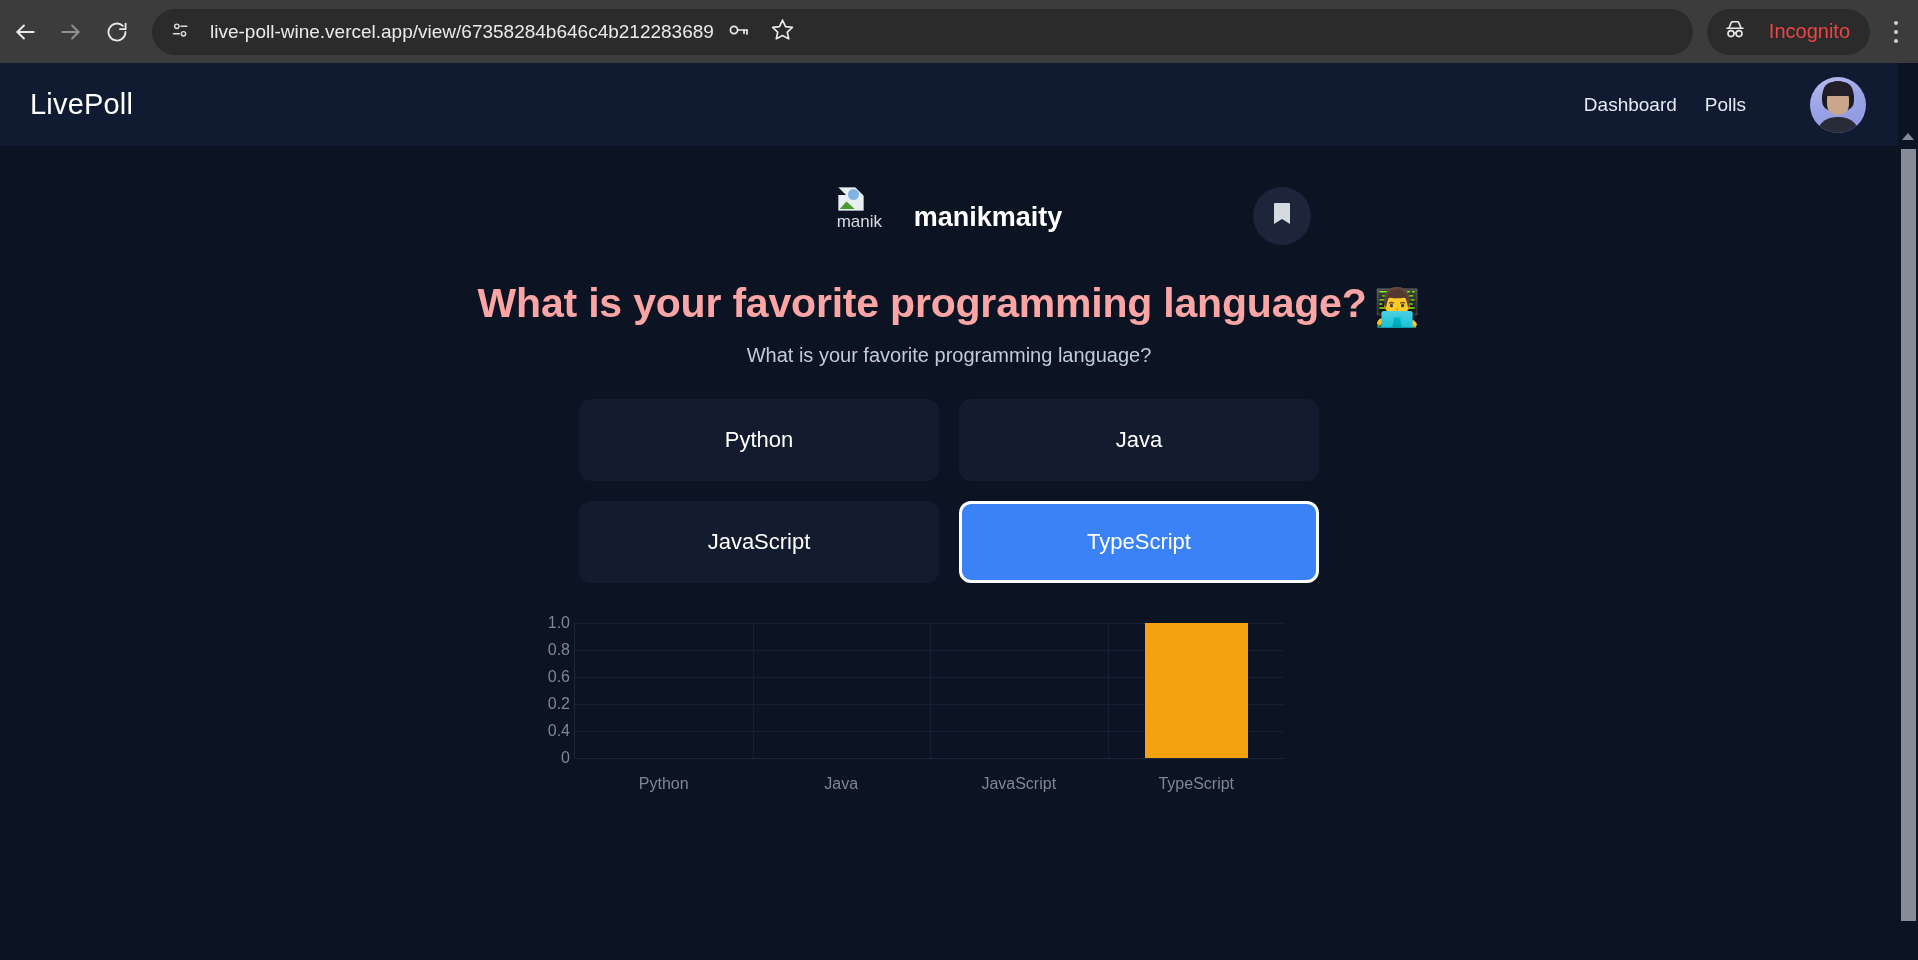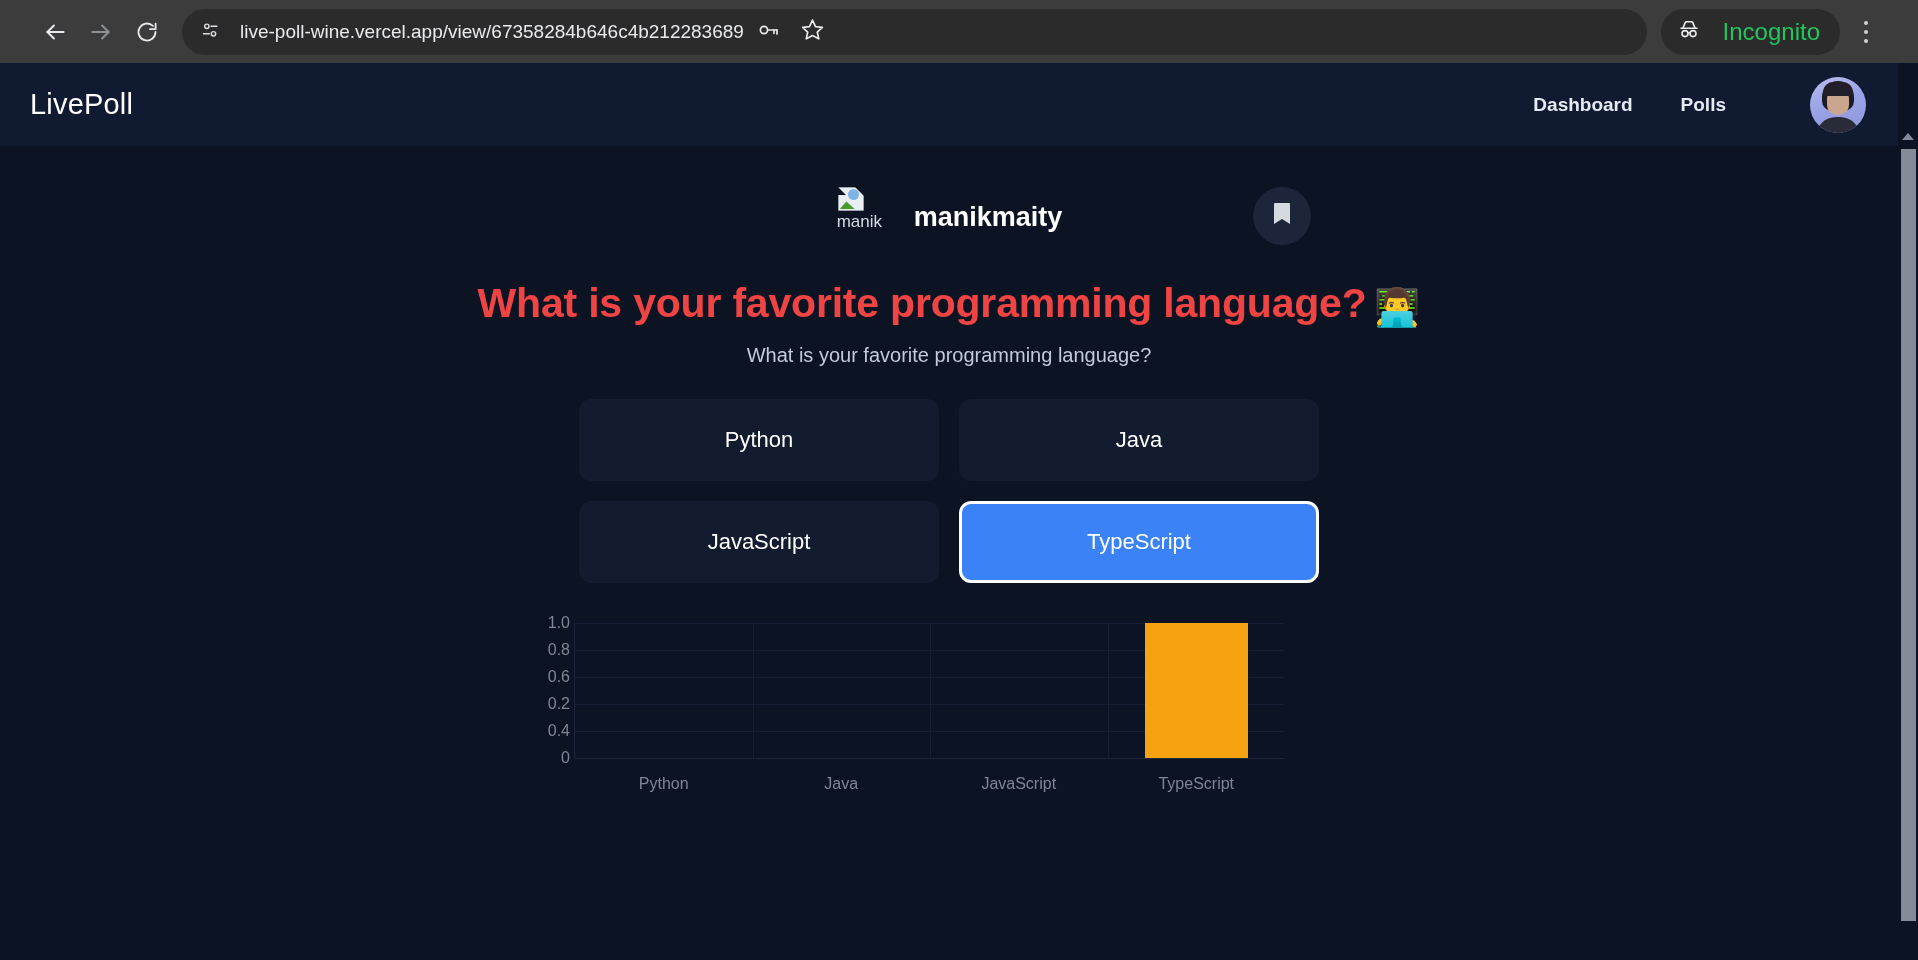--- a/index.html
+++ b/index.html
@@ -9,21 +9,21 @@
     background: #0c1322;
     font-family: "Liberation Sans", sans-serif;
   }
 
   
   #browser-chrome {
     position: absolute; top: 0; left: 0;
     width: 1918px; height: 63px;
     background: #3c3c3c;
     display: flex; align-items: center;
-    padding: 0 32px;
+    padding: 0 2px;
   }
   .nav-btn {
     width: 46px; height: 46px;
     display: flex; align-items: center; justify-content: center;
     border-radius: 50%;
     flex: 0 0 auto;
   }
   .nav-btn svg { display: block; }
 
   #omnibox {
@@ -59,21 +59,21 @@
   #incognito-pill {
     height: 46px;
     margin-left: 14px;
     background: #2b2b2b;
     border-radius: 23px;
     display: flex; align-items: center;
     padding: 0 20px 0 16px;
     flex: 0 0 auto;
   }
   #incognito-label {
-    color: #22c55e; font-size: 24px; margin-left: 22px;
+    color: #ef4444; font-size: 20px; margin-left: 22px;
     white-space: nowrap;
   }
   #menu-btn {
     width: 40px; height: 46px;
     margin-left: 6px;
     display: flex; align-items: center; justify-content: center;
     flex: 0 0 auto;
   }
   .dot3 { width: 4px; height: 4px; border-radius: 50%; background: #cfd2d6; margin: 2.5px 0; }
 
@@ -101,22 +101,21 @@
     padding: 0 32px 0 30px;
   }
   #brand {
     color: #ffffff;
     font-size: 29px;
     letter-spacing: 0.2px;
   }
   #header-nav {
     margin-left: auto;
     display: flex; align-items: center;
-    gap: 48px;
-    font-weight: bold;
+    gap: 28px;
   }
   .nav-link {
     color: #e6eaf2;
     font-size: 19px;
   }
   #avatar {
     width: 56px; height: 56px;
     border-radius: 50%;
     margin-left: 36px;
     overflow: hidden;
@@ -227,21 +226,21 @@
     left: 1253px; top: 1px;
     width: 58px; height: 58px;
     border-radius: 50%;
     background: #1c2539;
     display: flex; align-items: center; justify-content: center;
   }
 
   #poll-title {
     margin-top: 24px;
     text-align: center;
-    color: #ef4444;
+    color: #fca5a5;
     font-size: 41px;
     font-weight: bold;
     letter-spacing: -0.2px;
     line-height: 1.15;
   }
   #poll-title .emoji { font-size: 37px; vertical-align: -3px; margin-left: 8px; }
   #poll-subtitle {
     margin-top: 14px;
     text-align: center;
     color: #c3cada;

